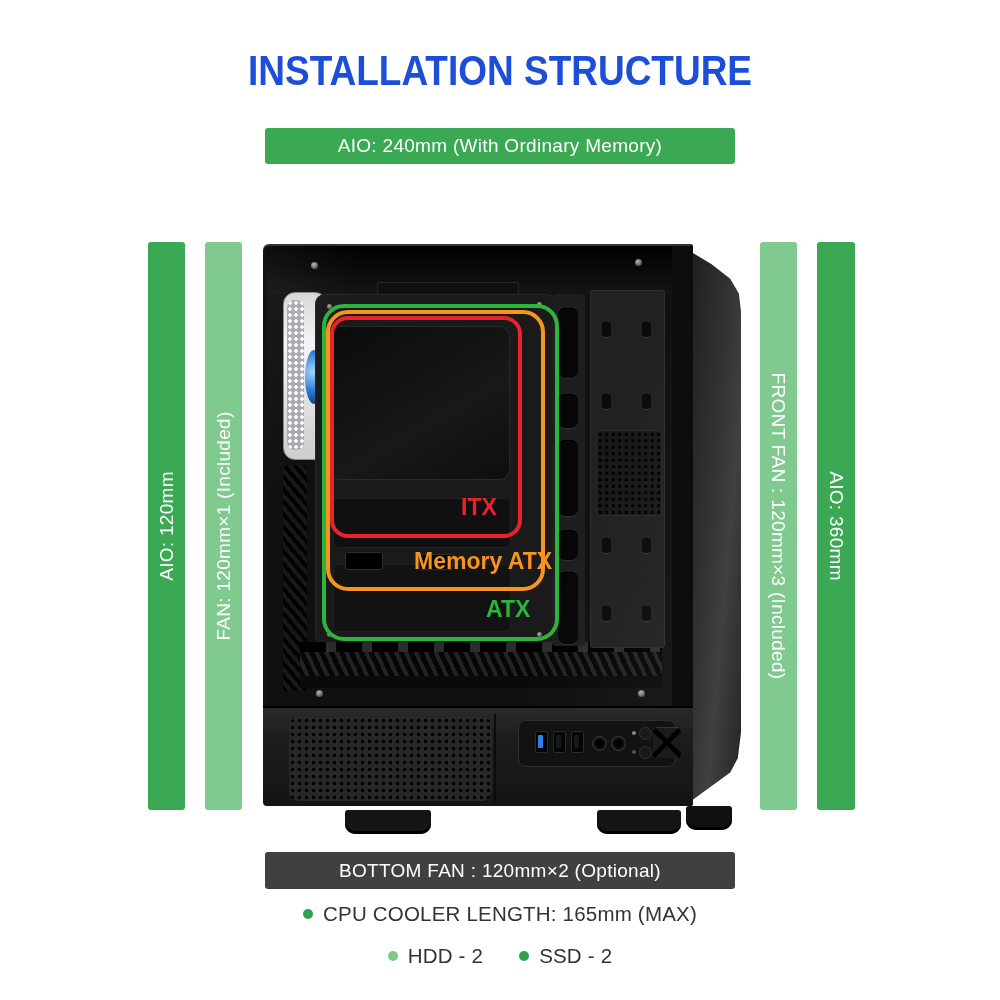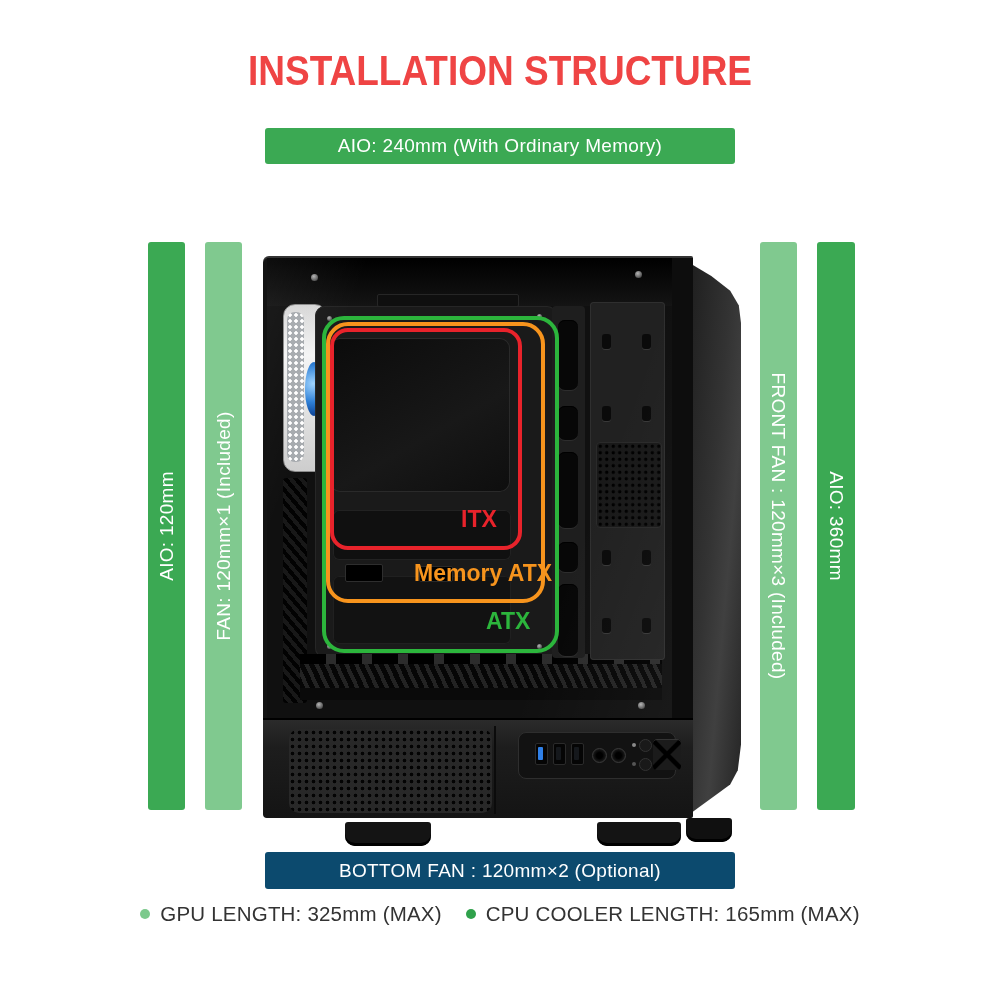--- a/index.html
+++ b/index.html
@@ -1,37 +1,37 @@
 <!DOCTYPE html>
 <html><head>
 <meta charset="utf-8">
 <style>
   html,body{margin:0;padding:0;background:#ffffff;}
   .page{position:relative;width:1000px;height:1000px;background:#fff;overflow:hidden;
         font-family:"Liberation Sans", sans-serif;}
 
   
   .title{position:absolute;left:0;right:0;top:46px;text-align:center;
-         font-size:43px;font-weight:bold;color:#ef4444;letter-spacing:0px;}
+         font-size:43px;font-weight:bold;color:#1d4ed8;letter-spacing:0px;}
   .title span{display:inline-block;transform:scaleX(.86);transform-origin:center;white-space:nowrap;}
 
   
   .banner{position:absolute;color:#fff;font-size:19px;letter-spacing:.3px;
           display:flex;align-items:center;justify-content:center;border-radius:3px;}
   .tone-dark {background:#3ba953;}
   .tone-light{background:#80c98f;}
-  .tone-mid  {background:#0c4a6e;}
+  .tone-mid  {background:#404040;}
   .banner.h{left:265px;width:470px;height:36px;}
   .banner.v{top:242px;width:37px;height:568px;}
   .banner.v span{white-space:nowrap;}
   .rot-ccw span{transform:rotate(-90deg);}
   .rot-cw  span{transform:rotate(90deg);}
 
   
-  .case{position:absolute;left:263px;top:254px;width:398px;height:592px;}
+  .case{position:absolute;left:263px;top:242px;width:398px;height:592px;}
   .case *{position:absolute;}
   .body-front{left:0;top:2px;width:430px;height:562px;background:#131313;
               border-radius:6px 2px 2px 4px;box-shadow:inset 0 2px 0 rgba(255,255,255,.14);}
   .side-panel{left:424px;top:4px;width:54px;height:566px;
       background:linear-gradient(95deg,#1d1d1d 0%,#333 45%,#404040 66%,#232323 100%);
       clip-path:polygon(0 .6%,45% 3.2%,80% 5.8%,96% 8.4%,100% 11.5%,100% 86%,94% 90.5%,80% 93%,0 98.6%);}
   .frame-right{left:407px;top:4px;width:23px;height:460px;background:#0d0d0d;}
   .glass{left:4px;top:4px;width:405px;height:460px;background:#101010;overflow:hidden;}
   .top-rail{left:0;top:0;width:405px;height:48px;background:linear-gradient(#000,#141414);}
   .rail-slot{left:110px;top:36px;width:140px;height:11px;background:#0f0f0f;border:1px solid #262626;border-radius:2px;}
@@ -224,22 +224,28 @@
     <div class="outline ol-atx"></div>
     <div class="outline ol-matx"></div>
     <div class="outline ol-itx"></div>
     <div class="ol-label lbl-itx">ITX</div>
     <div class="ol-label lbl-matx">Memory ATX</div>
     <div class="ol-label lbl-atx">ATX</div>
   </div>
 
   <div class="spec-row spec-row1">
     <div class="spec-item">
+      <span class="dot dot-dark"></span>
+      <span>CPU COOLER LENGTH: 165mm (MAX)</span>
+    </div>
+  </div>
+  <div class="spec-row spec-row2">
+    <div class="spec-item">
       <span class="dot dot-light"></span>
-      <span>GPU LENGTH: 325mm (MAX)</span>
+      <span>HDD - 2</span>
     </div>
     <div class="spec-item">
       <span class="dot dot-dark"></span>
-      <span>CPU COOLER LENGTH: 165mm (MAX)</span>
+      <span>SSD - 2</span>
     </div>
   </div>
 
 </div>
 
 </body></html>

